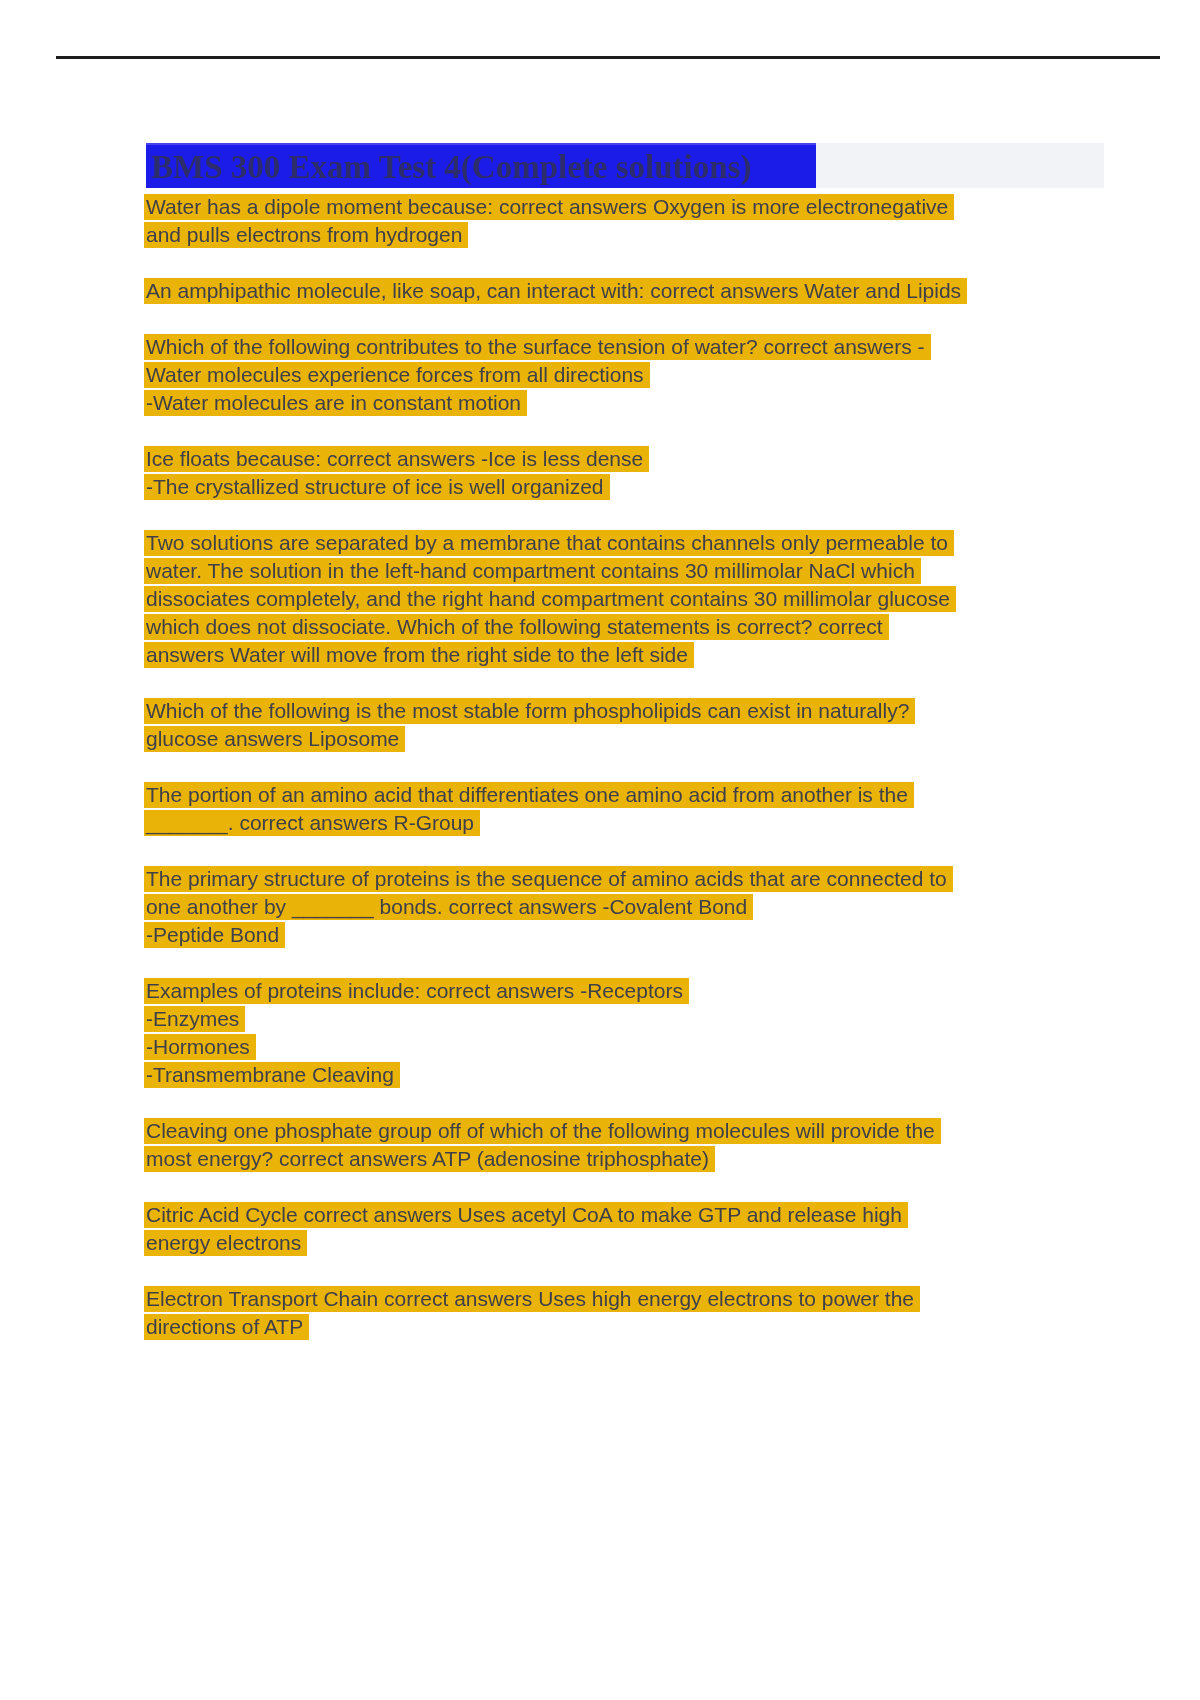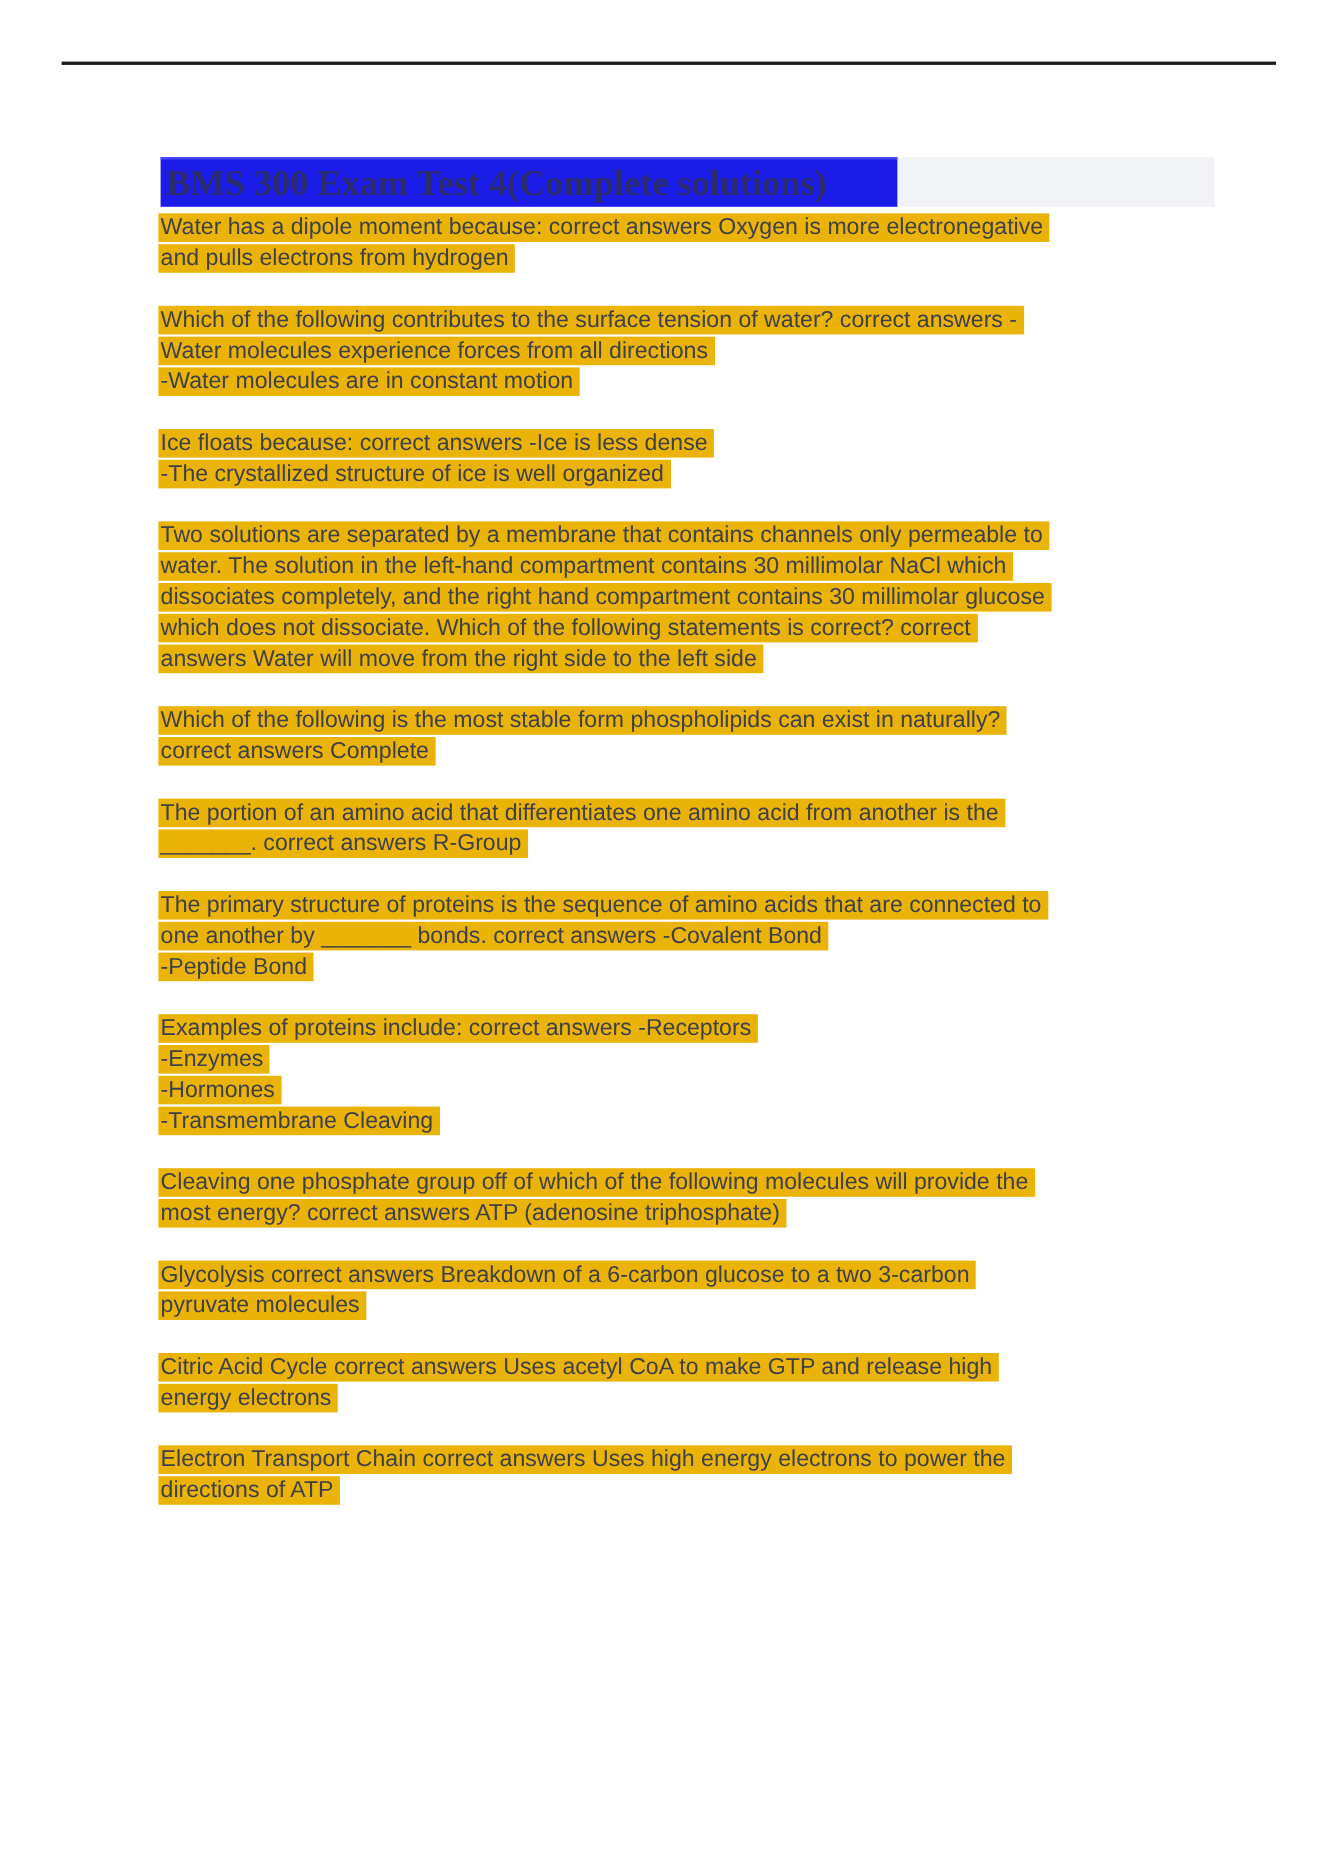--- a/index.html
+++ b/index.html
@@ -79,38 +79,41 @@
     <div class="title-blue">BMS 300 Exam Test 4(Complete solutions)</div>
     <div class="title-trail"></div>
   </div>
 
   <div class="content">
       <div class="para">
         <div class="line"><span class="hl">Water has a dipole moment because: correct answers Oxygen is more electronegative</span></div>
         <div class="line"><span class="hl">and pulls electrons from hydrogen</span></div>
       </div>
       <div class="para">
+        <div class="line"><span class="hl">An amphipathic molecule, like soap, can interact with: correct answers Water and Lipids</span></div>
+      </div>
+      <div class="para">
         <div class="line"><span class="hl">Which of the following contributes to the surface tension of water? correct answers -</span></div>
         <div class="line"><span class="hl">Water molecules experience forces from all directions</span></div>
         <div class="line"><span class="hl">-Water molecules are in constant motion</span></div>
       </div>
       <div class="para">
         <div class="line"><span class="hl">Ice floats because: correct answers -Ice is less dense</span></div>
         <div class="line"><span class="hl">-The crystallized structure of ice is well organized</span></div>
       </div>
       <div class="para">
         <div class="line"><span class="hl">Two solutions are separated by a membrane that contains channels only permeable to</span></div>
         <div class="line"><span class="hl">water. The solution in the left-hand compartment contains 30 millimolar NaCl which</span></div>
         <div class="line"><span class="hl">dissociates completely, and the right hand compartment contains 30 millimolar glucose</span></div>
         <div class="line"><span class="hl">which does not dissociate. Which of the following statements is correct? correct</span></div>
         <div class="line"><span class="hl">answers Water will move from the right side to the left side</span></div>
       </div>
       <div class="para">
         <div class="line"><span class="hl">Which of the following is the most stable form phospholipids can exist in naturally?</span></div>
-        <div class="line"><span class="hl">correct answers Complete</span></div>
+        <div class="line"><span class="hl">glucose answers Liposome</span></div>
       </div>
       <div class="para">
         <div class="line"><span class="hl">The portion of an amino acid that differentiates one amino acid from another is the</span></div>
         <div class="line"><span class="hl">_______. correct answers R-Group</span></div>
       </div>
       <div class="para">
         <div class="line"><span class="hl">The primary structure of proteins is the sequence of amino acids that are connected to</span></div>
         <div class="line"><span class="hl">one another by _______ bonds. correct answers -Covalent Bond</span></div>
         <div class="line"><span class="hl">-Peptide Bond</span></div>
       </div>
@@ -118,24 +121,20 @@
         <div class="line"><span class="hl">Examples of proteins include: correct answers -Receptors</span></div>
         <div class="line"><span class="hl">-Enzymes</span></div>
         <div class="line"><span class="hl">-Hormones</span></div>
         <div class="line"><span class="hl">-Transmembrane Cleaving</span></div>
       </div>
       <div class="para">
         <div class="line"><span class="hl">Cleaving one phosphate group off of which of the following molecules will provide the</span></div>
         <div class="line"><span class="hl">most energy? correct answers ATP (adenosine triphosphate)</span></div>
       </div>
       <div class="para">
-        <div class="line"><span class="hl">Glycolysis correct answers Breakdown of a 6-carbon glucose to a two 3-carbon</span></div>
-        <div class="line"><span class="hl">pyruvate molecules</span></div>
-      </div>
-      <div class="para">
         <div class="line"><span class="hl">Citric Acid Cycle correct answers Uses acetyl CoA to make GTP and release high</span></div>
         <div class="line"><span class="hl">energy electrons</span></div>
       </div>
       <div class="para">
         <div class="line"><span class="hl">Electron Transport Chain correct answers Uses high energy electrons to power the</span></div>
         <div class="line"><span class="hl">directions of ATP</span></div>
       </div>
     </div>
 
   <div class="rule bottom"></div>

